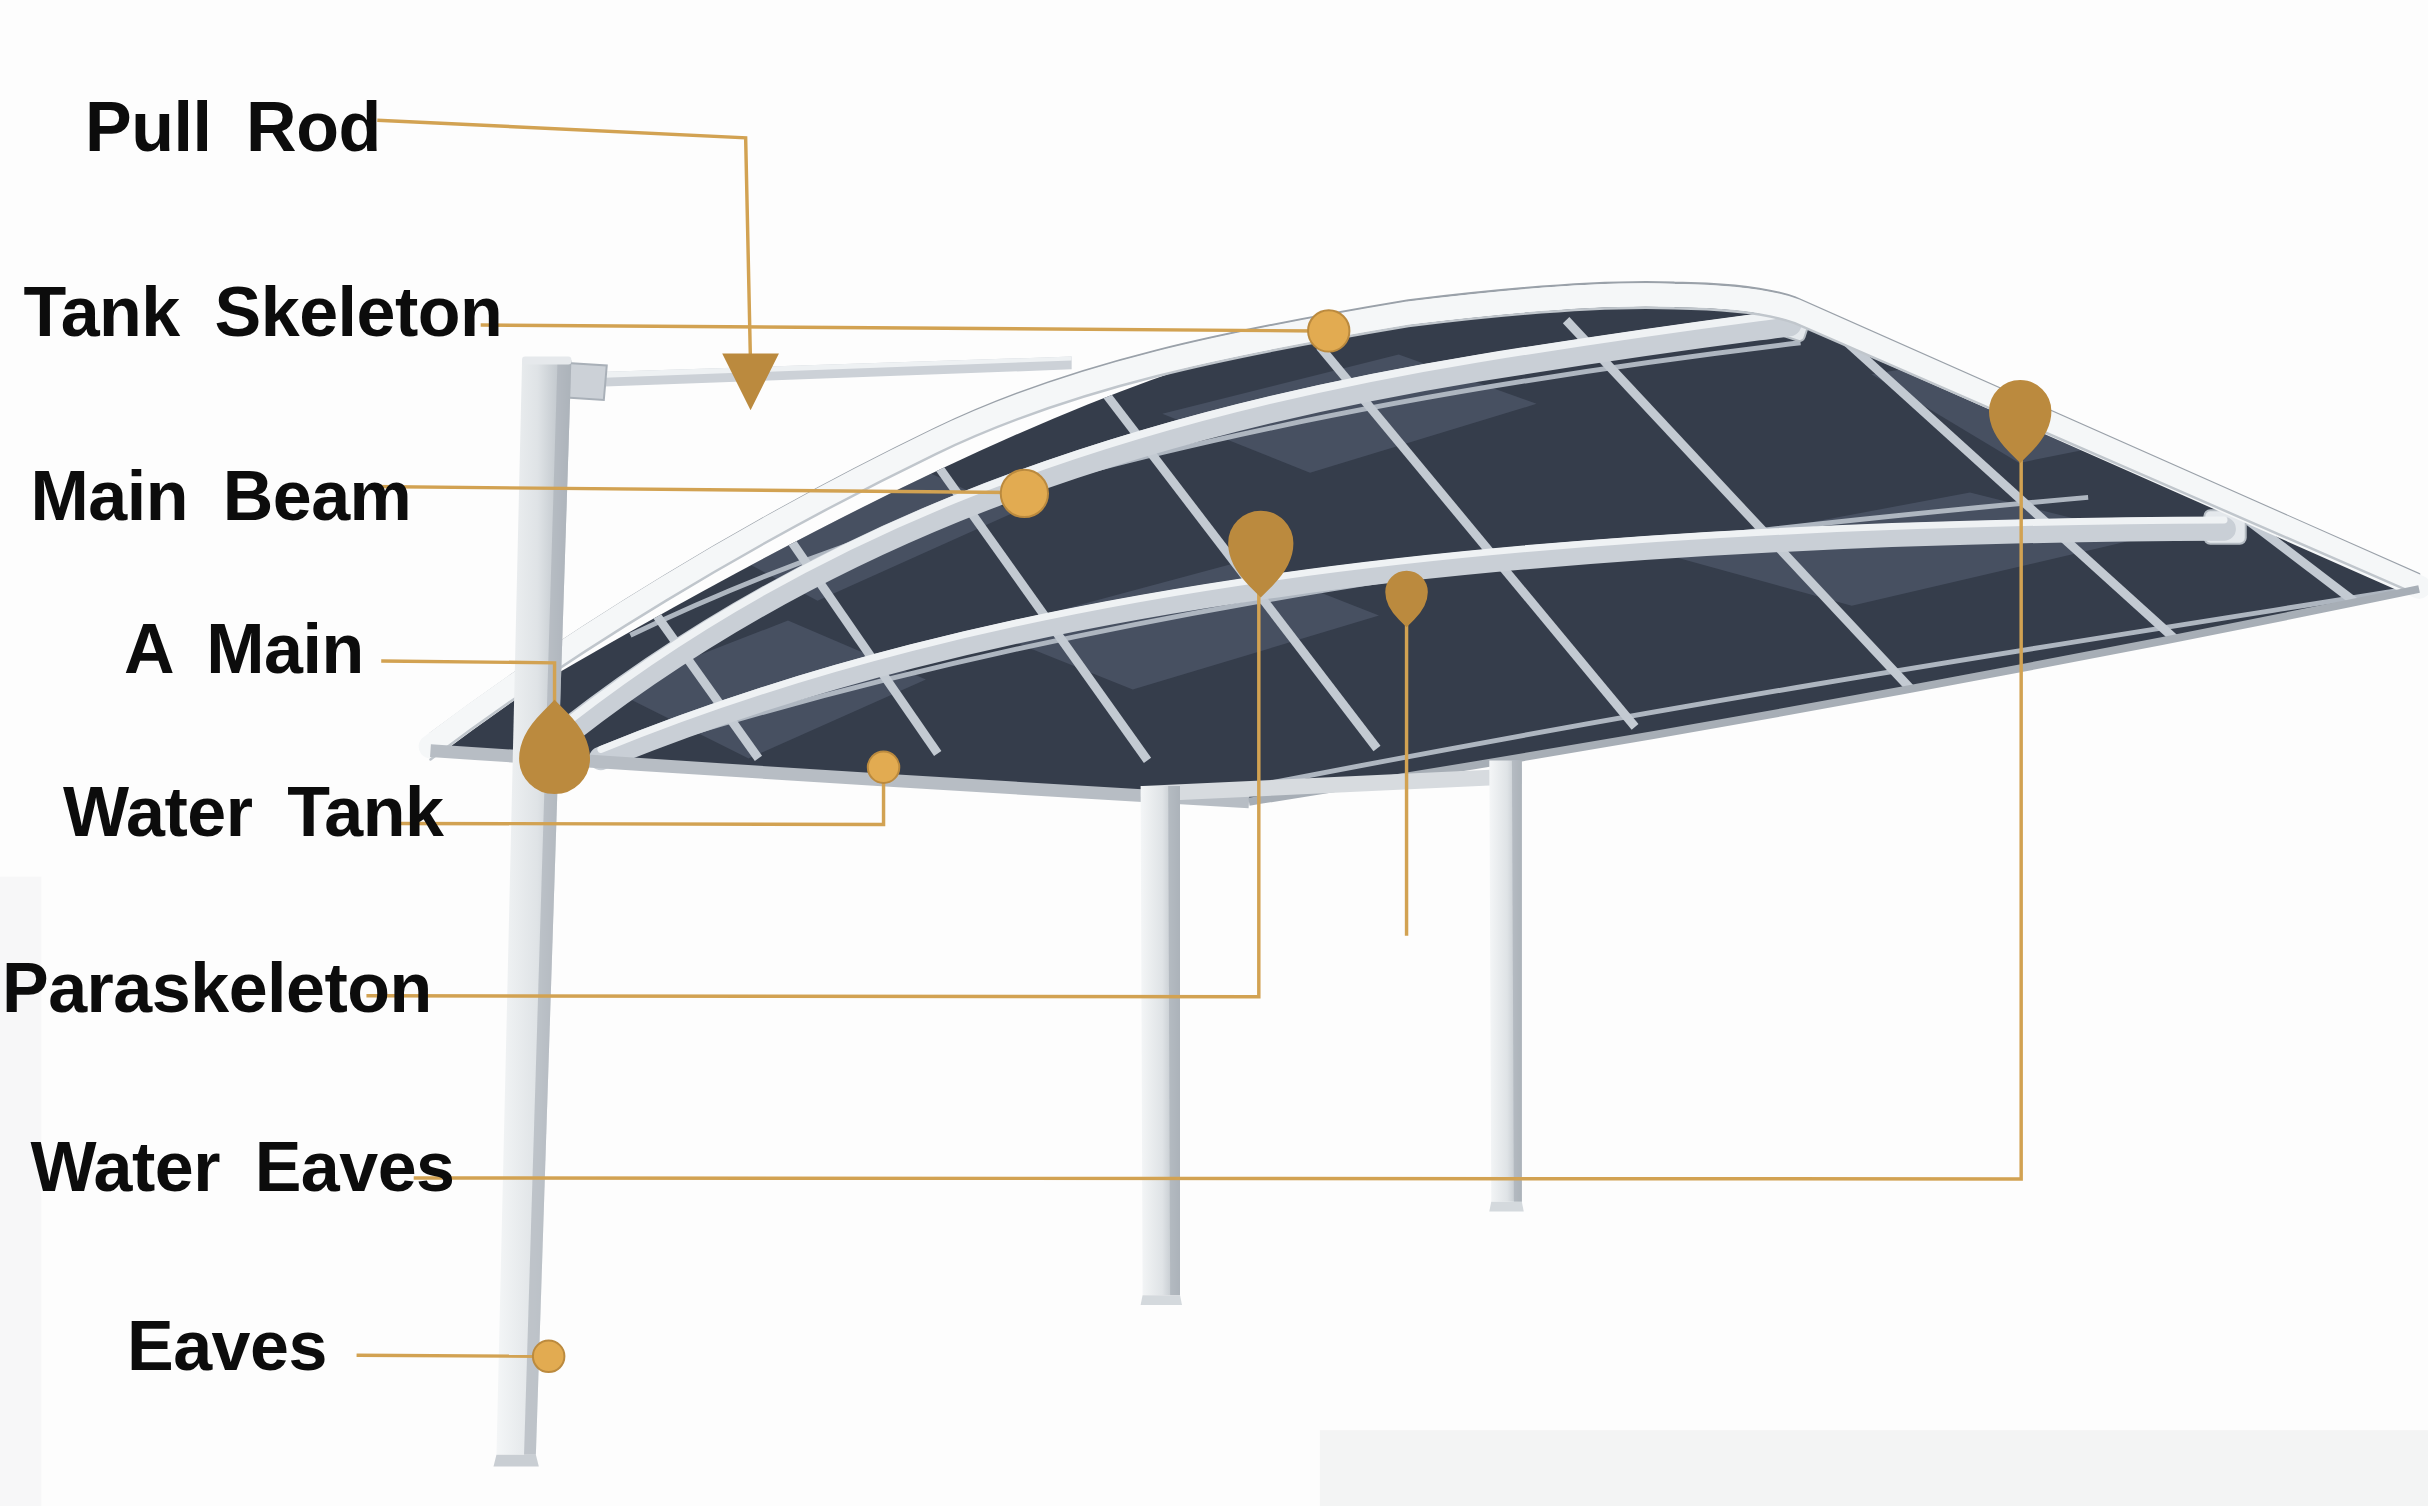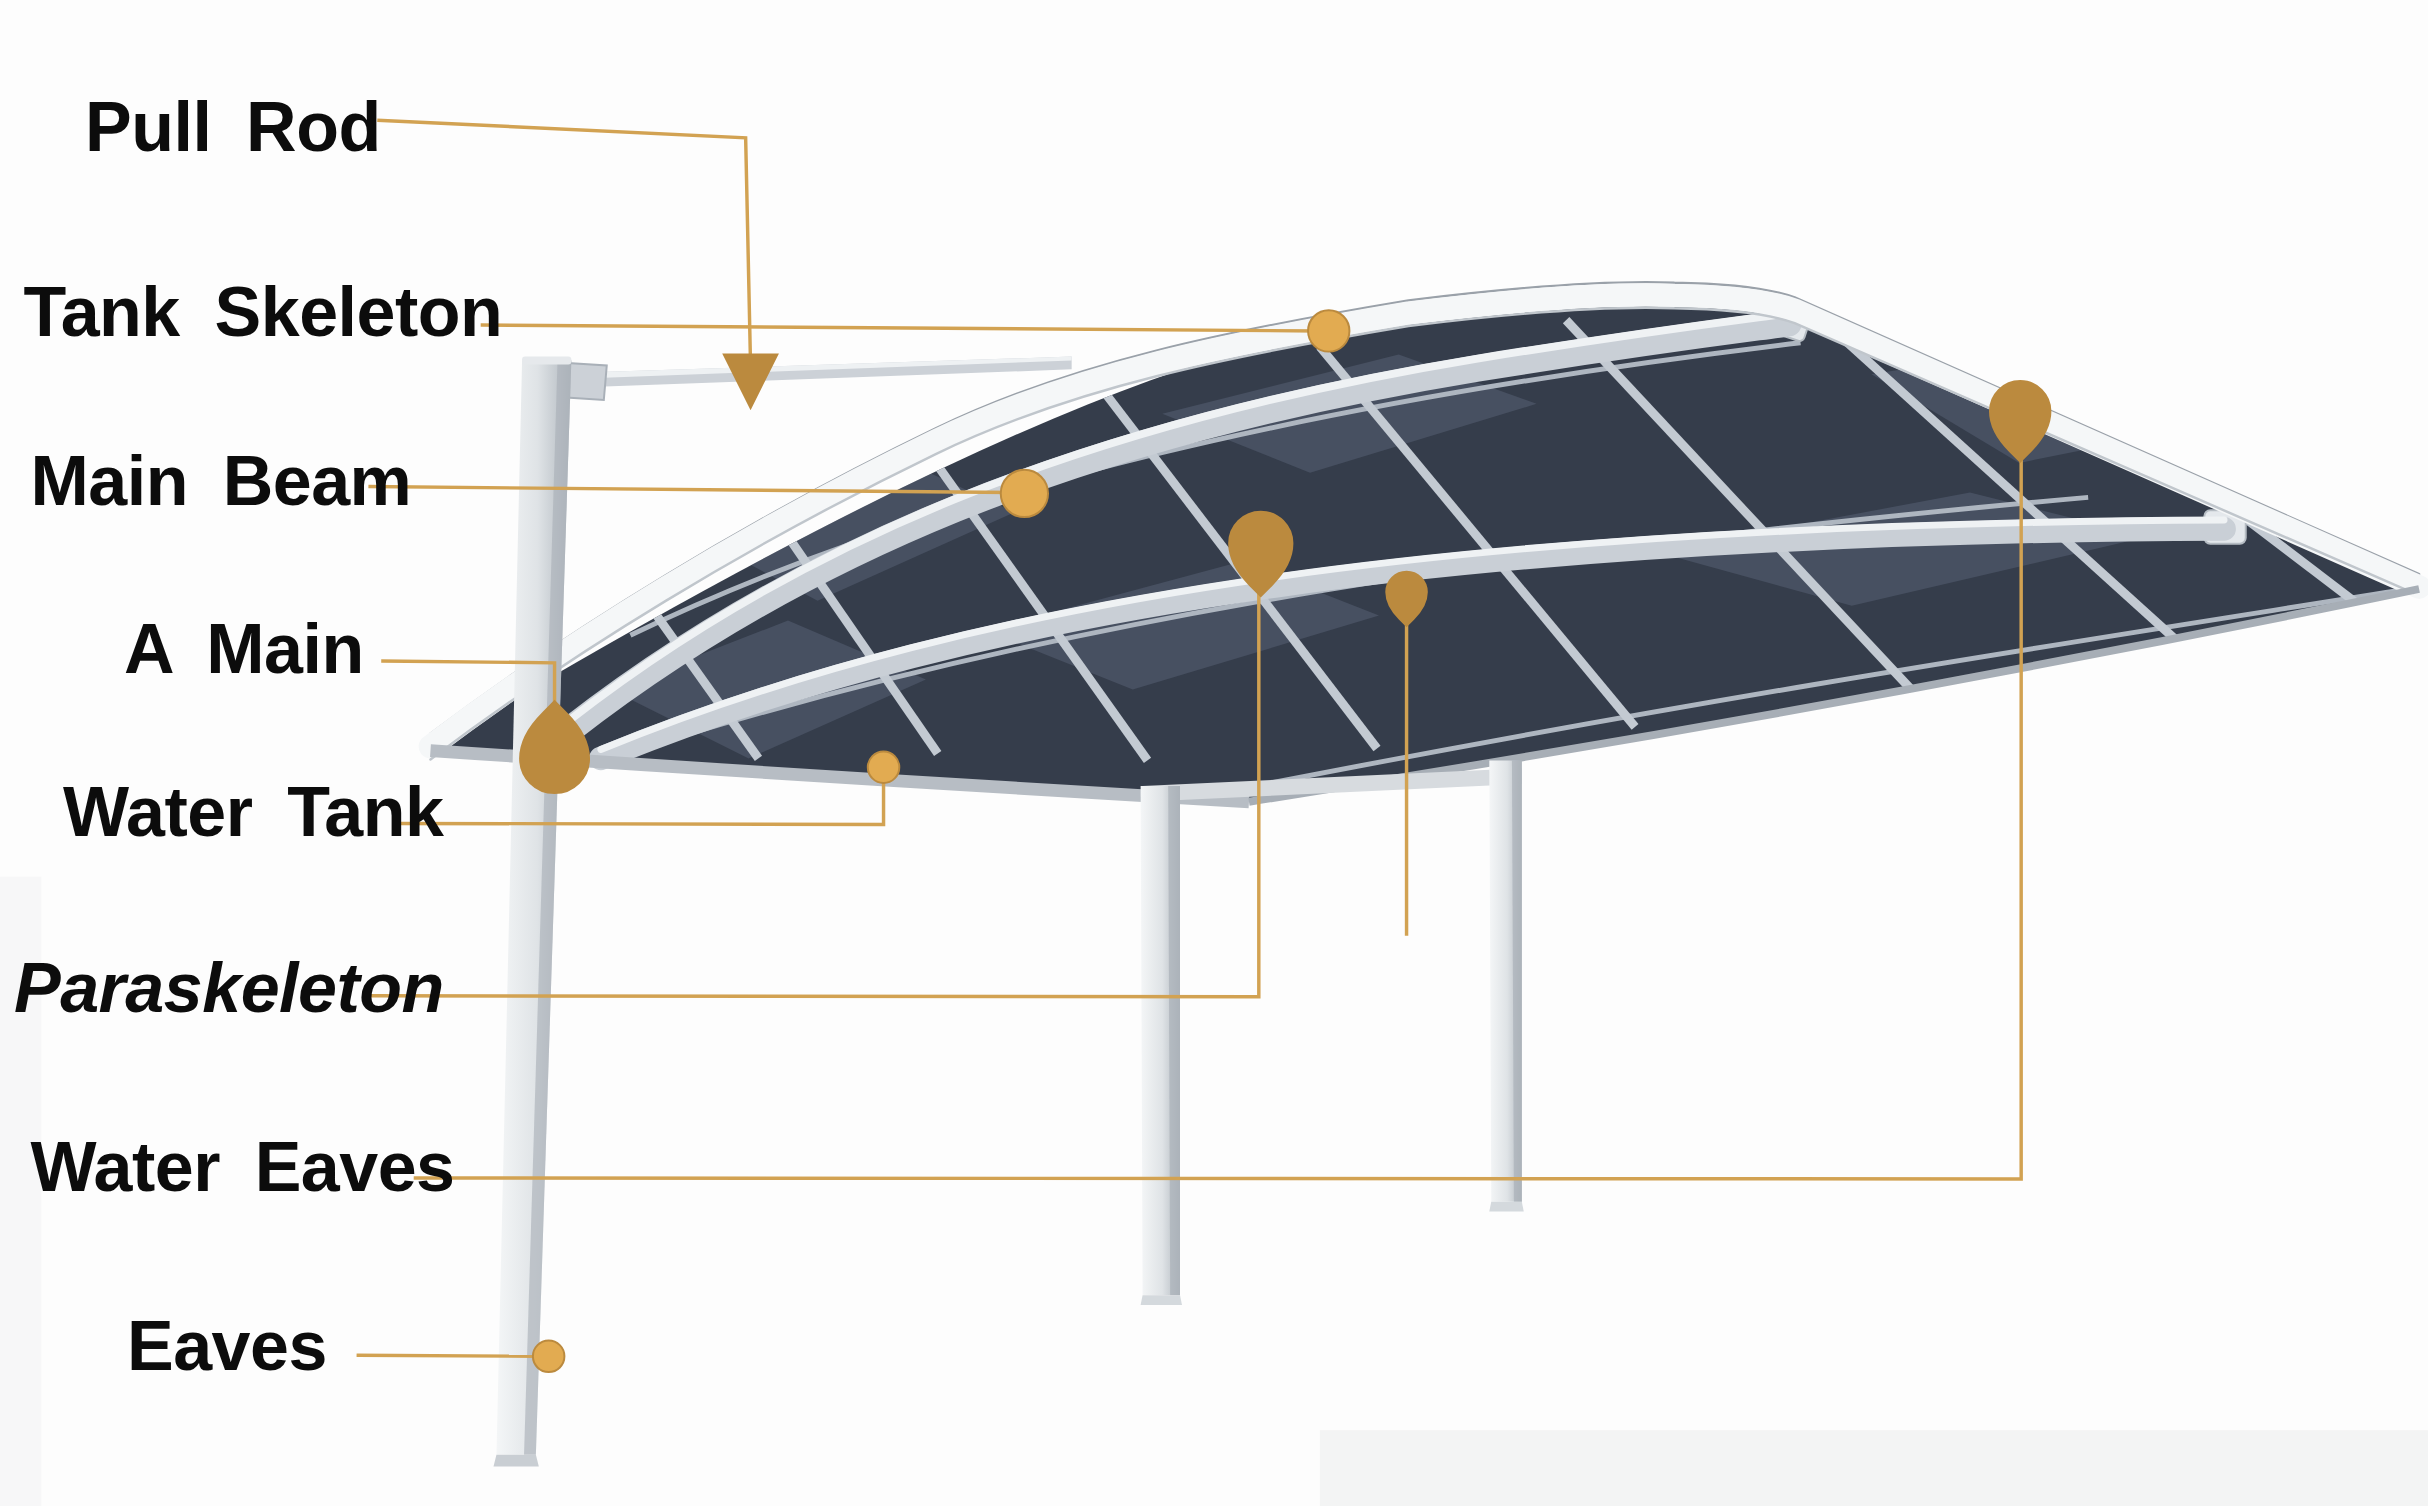--- a/index.html
+++ b/index.html
@@ -132,21 +132,21 @@
       <path d="M0,-2 C0.55,-1.45 1,-0.8 1,-0.1 A1,1 0 1,1 -1,-0.1 C-1,-0.8 -0.55,-1.45 0,-2 Z" transform="translate(1428,600) scale(10.799999999999999) rotate(180)" class="dot"></path>
       <polyline points="420,1196 2052,1197 2052,436" class="leader"></polyline>
       <path d="M0,-2 C0.55,-1.45 1,-0.8 1,-0.1 A1,1 0 1,1 -1,-0.1 C-1,-0.8 -0.55,-1.45 0,-2 Z" transform="translate(2051,416) scale(15.84) rotate(180)" class="dot"></path>
       <polyline points="362,1376 545,1377" class="leader"></polyline>
       <circle cx="557" cy="1377" r="16" class="dot"></circle>
     </svg>
 
   <div id="labels">
       <div class="lbl" style="left: 85px; top: 83px; margin-top: 8px;">Pull Rod</div>
       <div class="lbl" style="left: 23.6px; top: 276px;">Tank Skeleton</div>
-      <div class="lbl" style="left: 30.5px; top: 445px;">Main Beam</div>
+      <div class="lbl" style="left: 30.5px; top: 460px;">Main Beam</div>
       <div class="lbl" style="left: 124px; top: 613px;">A Main</div>
       <div class="lbl" style="left: 43px; top: 776px; margin-left: 20px;">Water Tank</div>
-      <div class="lbl" style="left: 14px; top: 952px; font-style: italic;">Paraskeleton</div>
+      <div class="lbl" style="left: 2px; top: 952px;">Paraskeleton</div>
       <div class="lbl" style="left: 30.5px; top: 1131px;">Water Eaves</div>
       <div class="lbl" style="left: 127px; top: 1310px;">Eaves</div>
     </div>
 </div>
 
 
 </body></html>

